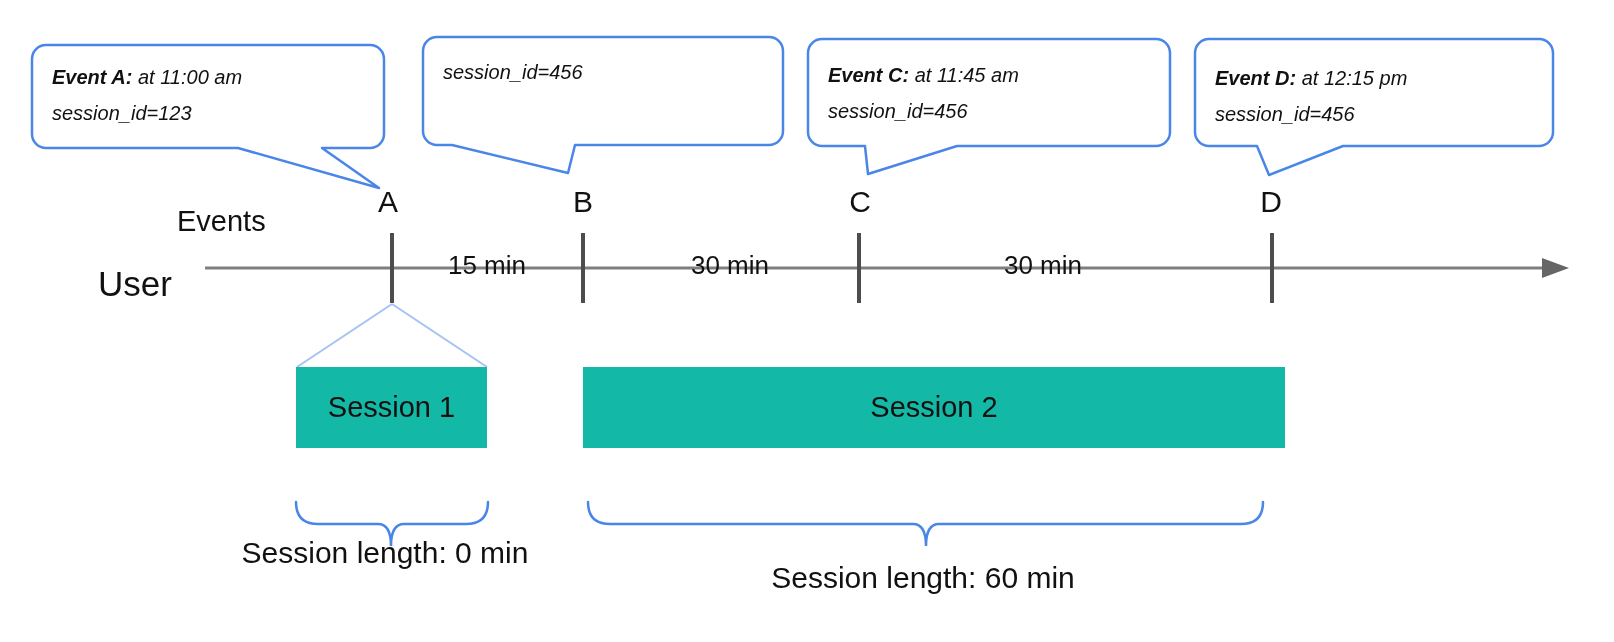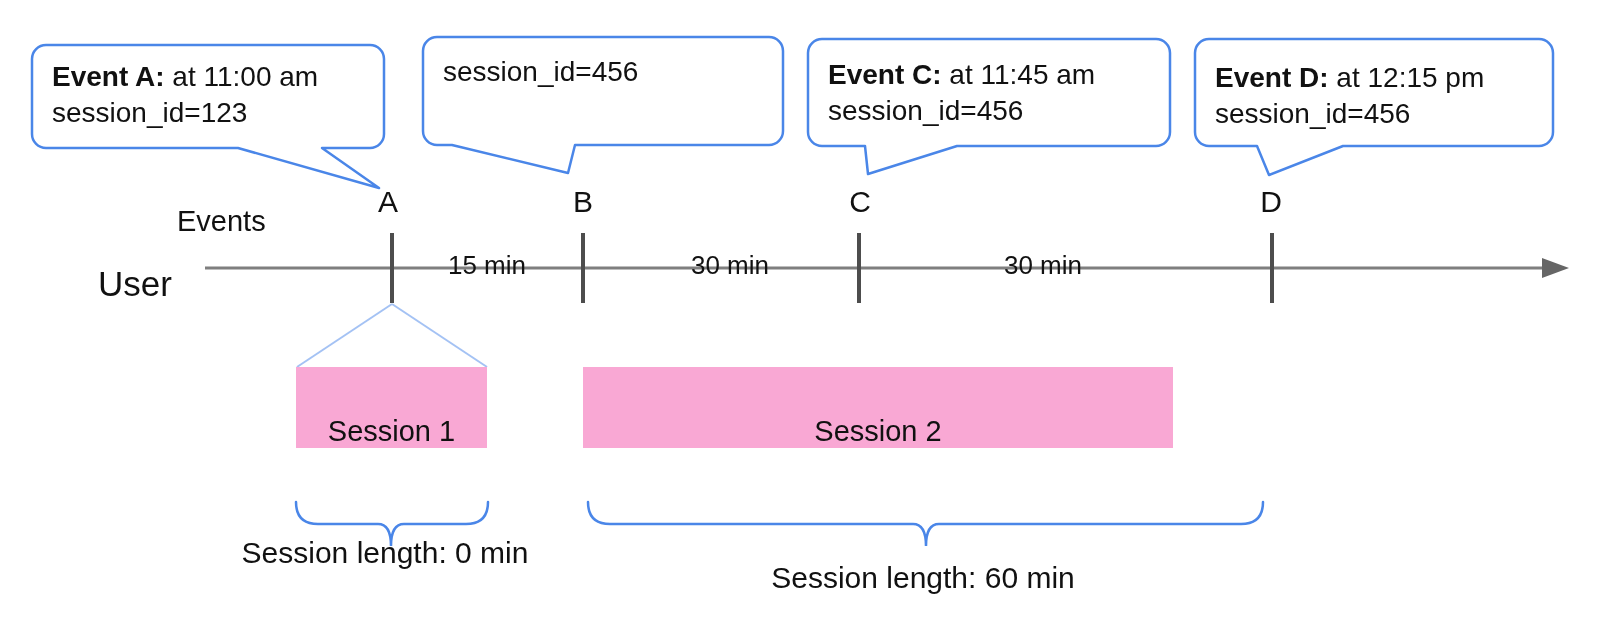--- a/index.html
+++ b/index.html
@@ -1,27 +1,27 @@
 <!DOCTYPE html>
 <html><head>
 <meta charset="utf-8">
 <style>
   html,body { margin:0; padding:0; background:#ffffff; }
   .stage {
     position:relative; width:1614px; height:642px; background:#ffffff;
     font-family:"Liberation Sans", sans-serif; color:#111; overflow:hidden;
   }
   .layer { position:absolute; left:0; top:0; pointer-events:none; }
-  .callout-text { position:absolute; font-size:28px; line-height:36px; white-space:nowrap; }
+  .callout-text { position:absolute; font-size:20px; line-height:36px; white-space:nowrap;font-style:italic; }
   .callout-text .b { font-weight:bold; }
   .letter { position:absolute; transform:translateX(-50%); font-size:30px; line-height:30px; }
   .interval { position:absolute; transform:translateX(-50%); font-size:26px; line-height:26px;margin-top:32px; }
   .events-label { position:absolute; font-size:29px; line-height:29px;margin-top:16px; }
   .user-label { position:absolute; font-size:35px; line-height:35px; }
-  .session-box { position:absolute; background:#f9a8d4; display:flex; align-items:flex-end; justify-content:center; font-size:29px; }
+  .session-box { position:absolute; background:#14b8a6; display:flex; align-items:center; justify-content:center; font-size:29px; }
   .length-label { position:absolute; transform:translateX(-50%); font-size:30px; line-height:30px; white-space:nowrap; }
 </style>
 </head>
 <body>
 
 <div class="stage">
 
   <svg class="layer" width="1614" height="642" viewBox="0 0 1614 642">
 
     <path d="M 46,45 L 370,45 A 14,14 0 0 1 384,59 L 384,134 A 14,14 0 0 1 370,148
@@ -44,21 +44,21 @@
     <line x1="392" y1="304" x2="297" y2="367" stroke="#a4c2f4" stroke-width="2"></line>
     <line x1="392" y1="304" x2="487" y2="367" stroke="#a4c2f4" stroke-width="2"></line>
 
     <path d="M 296,502 Q 296,524 318,524 L 378,524 Q 391,524 391,546 Q 391,524 404,524 L 466,524 Q 488,524 488,502" fill="none" stroke="#4a86e8" stroke-width="2.5" stroke-linecap="round"></path>
     <path d="M 588,502 Q 588,524 610,524 L 913,524 Q 926,524 926,546 Q 926,524 939,524 L 1241,524 Q 1263,524 1263,502" fill="none" stroke="#4a86e8" stroke-width="2.5" stroke-linecap="round"></path>
   </svg>
 
   <div class="session-box" style="left:296px; top:367px; width:191px; height:81px;">
     <span>Session 1</span>
   </div>
-  <div class="session-box" style="left:583px; top:367px; width:590px; height:81px;">
+  <div class="session-box" style="left:583px; top:367px; width:702px; height:81px;">
     <span>Session 2</span>
   </div>
 
   <div class="callout-text" style="left:52px; top:59px;">
     <div><span class="b">Event A:</span> <span>at 11:00 am</span></div>
     <div>session_id=123</div>
   </div>
   <div class="callout-text" style="left:443px; top:54px;">
     <div>session_id=456</div>
   </div>

